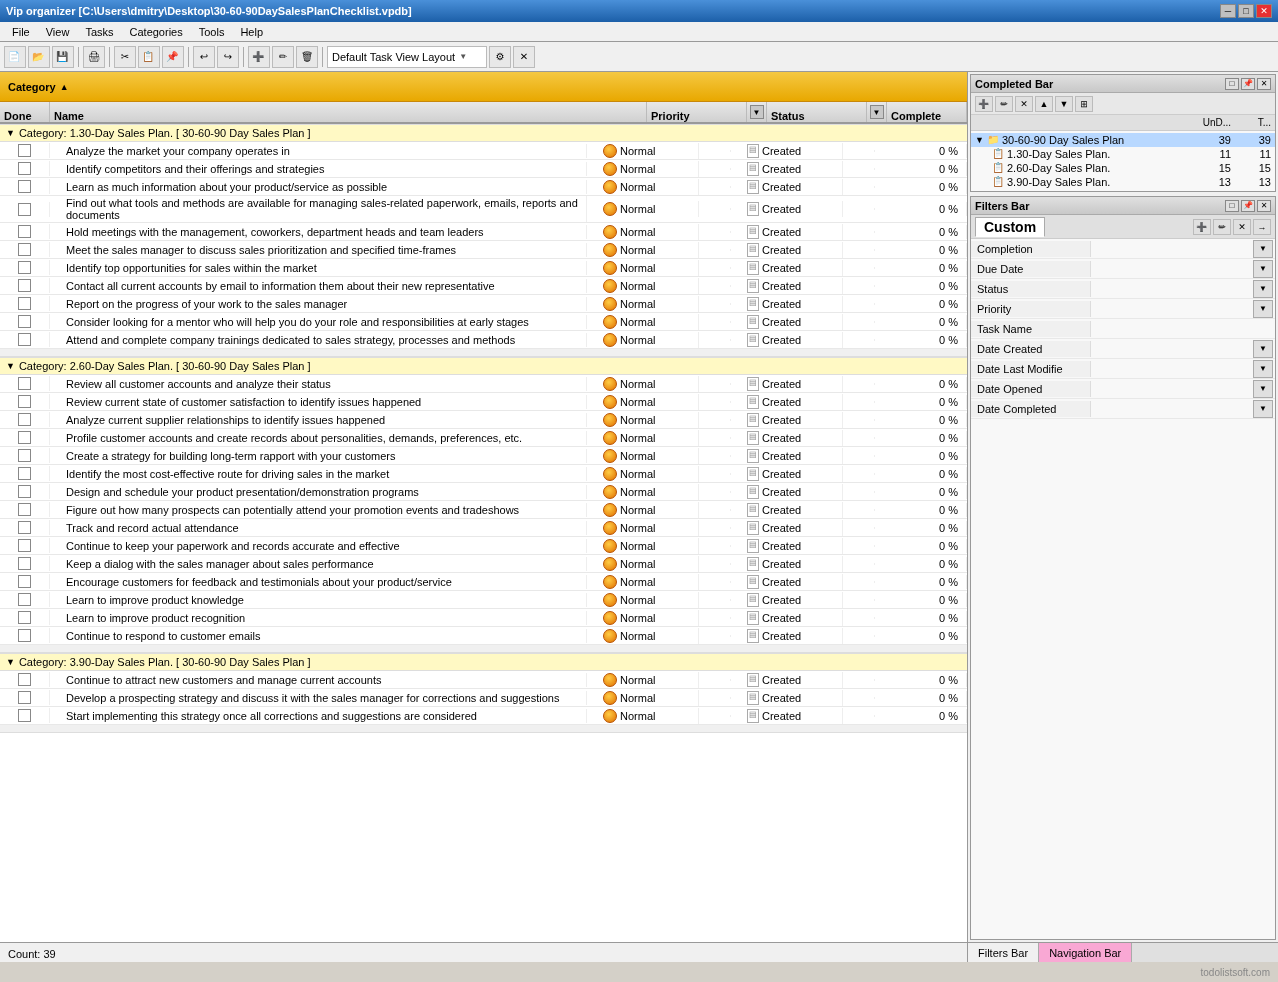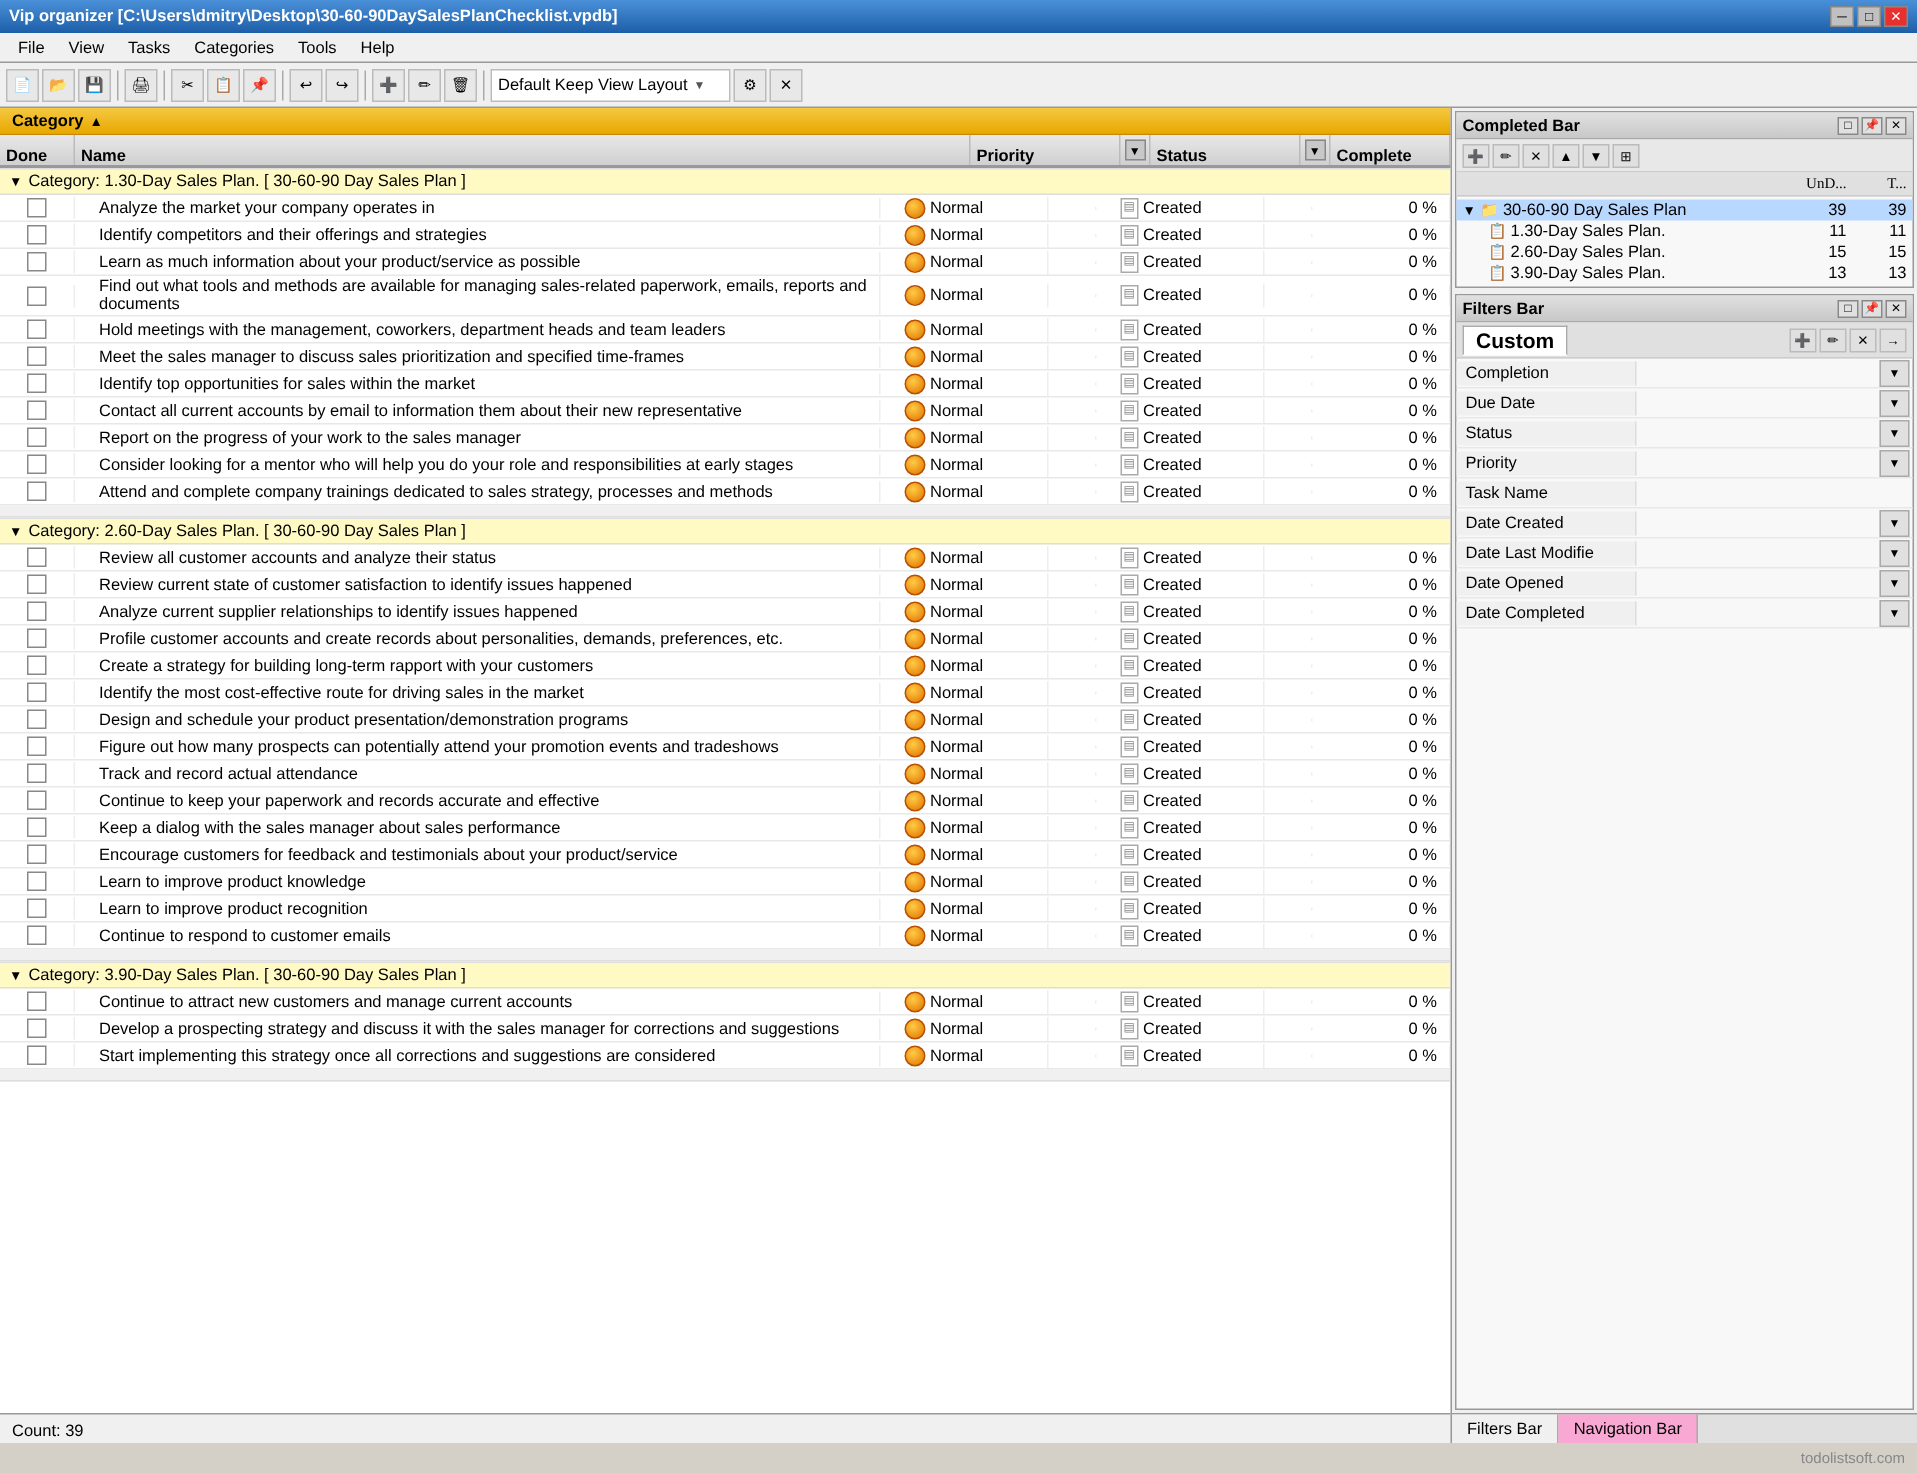--- a/index.html
+++ b/index.html
@@ -98,21 +98,21 @@
     
     .category-header {
       background: linear-gradient(to bottom, #f5c842, #e8a800);
       border-bottom: 1px solid #c8880a;
       padding: 3px 8px;
       font-weight: bold;
       font-size: 11px;
       display: flex;
       align-items: center;
       gap: 4px;
-      height: 18px;
+      height: 30px;
     }
     .sort-arrow { font-size: 9px; }
 
     
     .table-header {
       display: grid;
       grid-template-columns: 50px 1fr 100px 20px 100px 20px 80px;
       background: linear-gradient(to bottom, #e8e8e8, #d0d0d0);
       border-bottom: 2px solid #999;
       height: 22px;
@@ -287,21 +287,21 @@
     
     .cats-tree-header {
       display: grid;
       grid-template-columns: 1fr 40px 40px;
       background: #e0e0e0;
       border-bottom: 1px solid #ccc;
       padding: 1px 4px;
       font-size: 10px;
       height: 16px;
     }
-    .cats-tree-hcell { display: flex; align-items: center; justify-content: flex-end; font-family: Liberation Serif, serif; }
+    .cats-tree-hcell { display: flex; align-items: center; justify-content: flex-end; }
     .cats-tree-hcell:first-child { justify-content: flex-start; }
 
     
     .cats-tree { padding: 2px 0; }
     .cats-tree-item {
       display: grid;
       grid-template-columns: 1fr 40px 40px;
       padding: 1px 4px;
       font-size: 11px;
       cursor: pointer;
@@ -448,21 +448,21 @@
   <div class="tb-btn">📌</div>
   <div class="tb-sep"></div>
   <div class="tb-btn">↩</div>
   <div class="tb-btn">↪</div>
   <div class="tb-sep"></div>
   <div class="tb-btn">➕</div>
   <div class="tb-btn">✏</div>
   <div class="tb-btn">🗑</div>
   <div class="tb-sep"></div>
   <div class="tb-dropdown">
-    <span>Default Keep View Layout</span>
+    <span>Default Task View Layout</span>
     <span class="tb-dropdown-arrow">▼</span>
   </div>
   <div class="tb-btn">⚙</div>
   <div class="tb-btn">✕</div>
 </div>
 
 <div class="main-area">
 
   <div class="task-panel">
 

